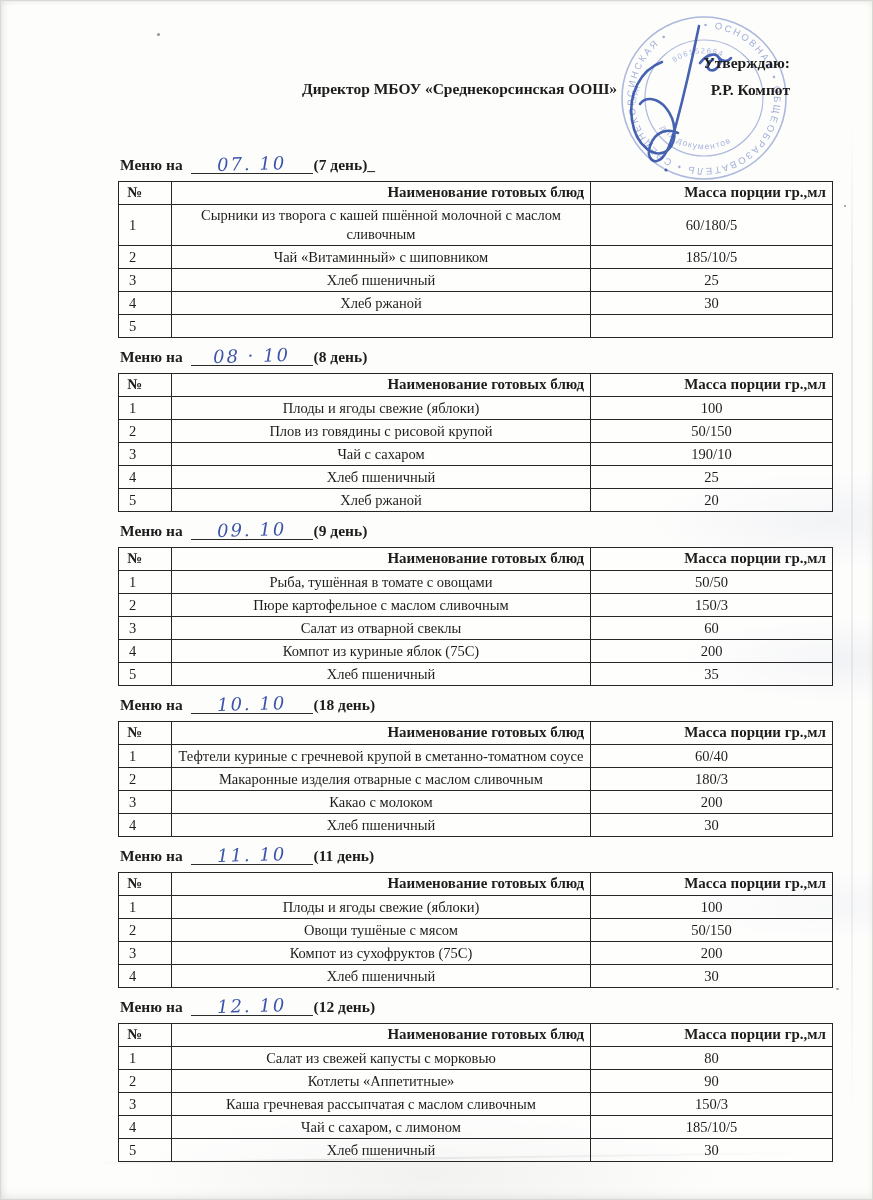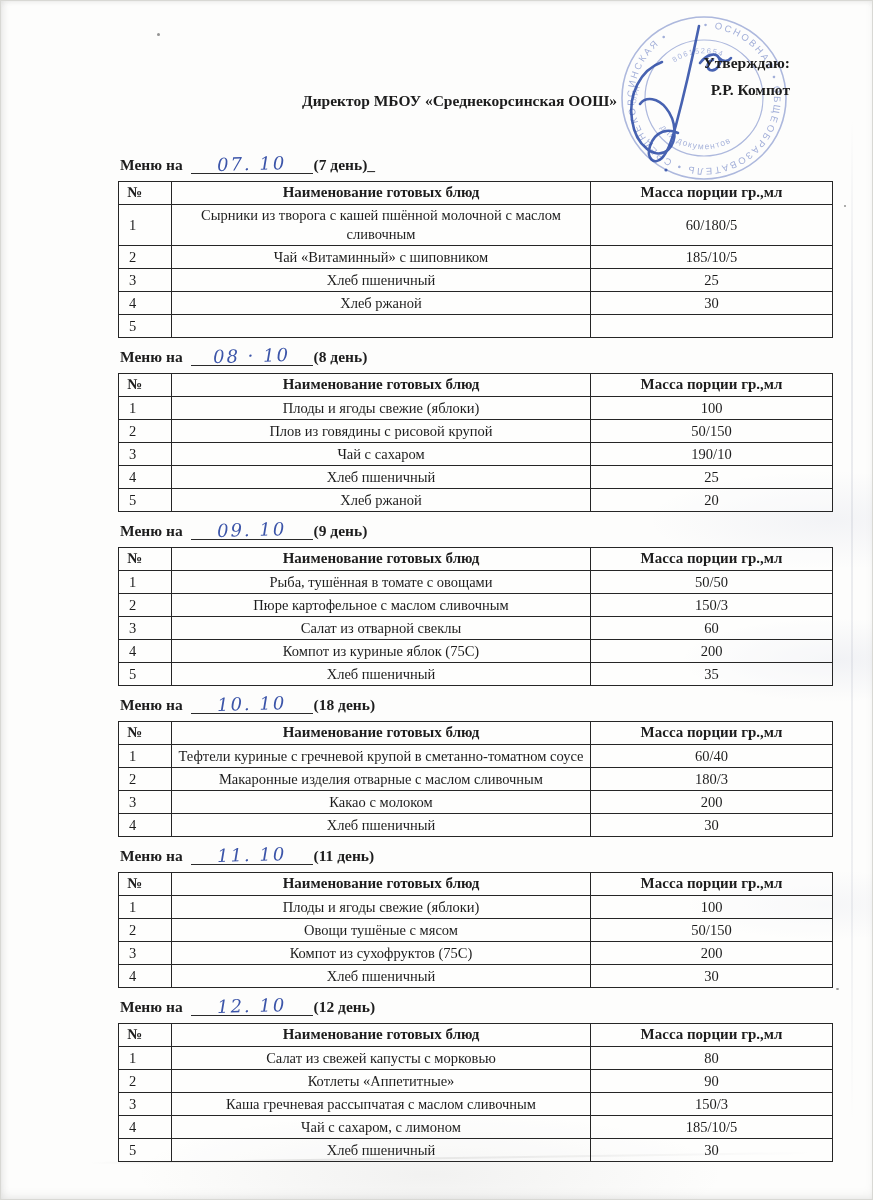--- a/index.html
+++ b/index.html
@@ -14,21 +14,21 @@
       radial-gradient(ellipse 420px 90px at 430px 1175px, rgba(140,140,140,.10), transparent 70%),
       #fdfdfc;
     box-shadow: inset 0 0 0 1px #d8d8d4, inset 4px 0 7px rgba(0,0,0,.06), inset 0 -5px 10px rgba(0,0,0,.05), inset 0 3px 5px rgba(0,0,0,.04);
     overflow:hidden;
     font-family:"Liberation Serif","DejaVu Serif",serif;
     color:#1d1d1d;
   }
   
   .header{position:relative;height:146px;z-index:2;}
   .approve{position:absolute;top:54px;right:83px;font-weight:bold;font-size:15.5px;}
-  .director-line{position:absolute;top:92px;left:302px;font-weight:bold;font-size:15.5px;}
+  .director-line{position:absolute;top:80px;left:302px;font-weight:bold;font-size:15.5px;}
   .approver{position:absolute;top:81px;right:83px;font-weight:bold;font-size:15.5px;}
   .subtitle{position:absolute;top:114px;left:0;width:873px;text-align:center;font-weight:bold;font-size:15.5px;}
   .stamp{position:absolute;top:6px;left:612px;z-index:-1;filter:blur(.3px);}
   .signature{position:absolute;top:0;left:600px;pointer-events:none;}
   
   .content{position:relative;padding:0 82px 0 118px;z-index:1;}
   .menu-section{margin-bottom:3px;}
   .menu-line{margin:8px 0 7px 2px;font-size:15.5px;font-weight:bold;}
   .date-blank{
     display:inline-block;width:122px;margin:0 1px 0 4px;
@@ -43,21 +43,21 @@
   }
   table.menu-table{border-collapse:collapse;width:673px;table-layout:fixed;background:rgba(255,255,255,.35);}
   .menu-table th,.menu-table td{
     border:1.6px solid #262626;
     padding:1px 6px;
     text-align:center;vertical-align:middle;
     font-size:14.5px;line-height:1.32;
     height:20px;
     overflow:hidden;
   }
-  .menu-table th{font-weight:bold;font-size:15px;}
+  .menu-table th{font-weight:bold;font-size:15px;text-align:right;}
   th.col-num,td.col-num{width:38px;}
   th.col-num{text-align:left;padding-left:8px;}
   td.col-num{text-align:left;padding-left:10px;}
   th.col-dish,td.col-dish{width:406px;}
   th.col-mass,td.col-mass{width:229px;}
   
   .crease{
     position:absolute;top:1157px;left:90px;width:720px;height:2px;
     background:linear-gradient(to right, transparent, rgba(150,150,148,.35) 30%, rgba(160,160,158,.2) 70%, transparent);
     transform:rotate(-.8deg);

